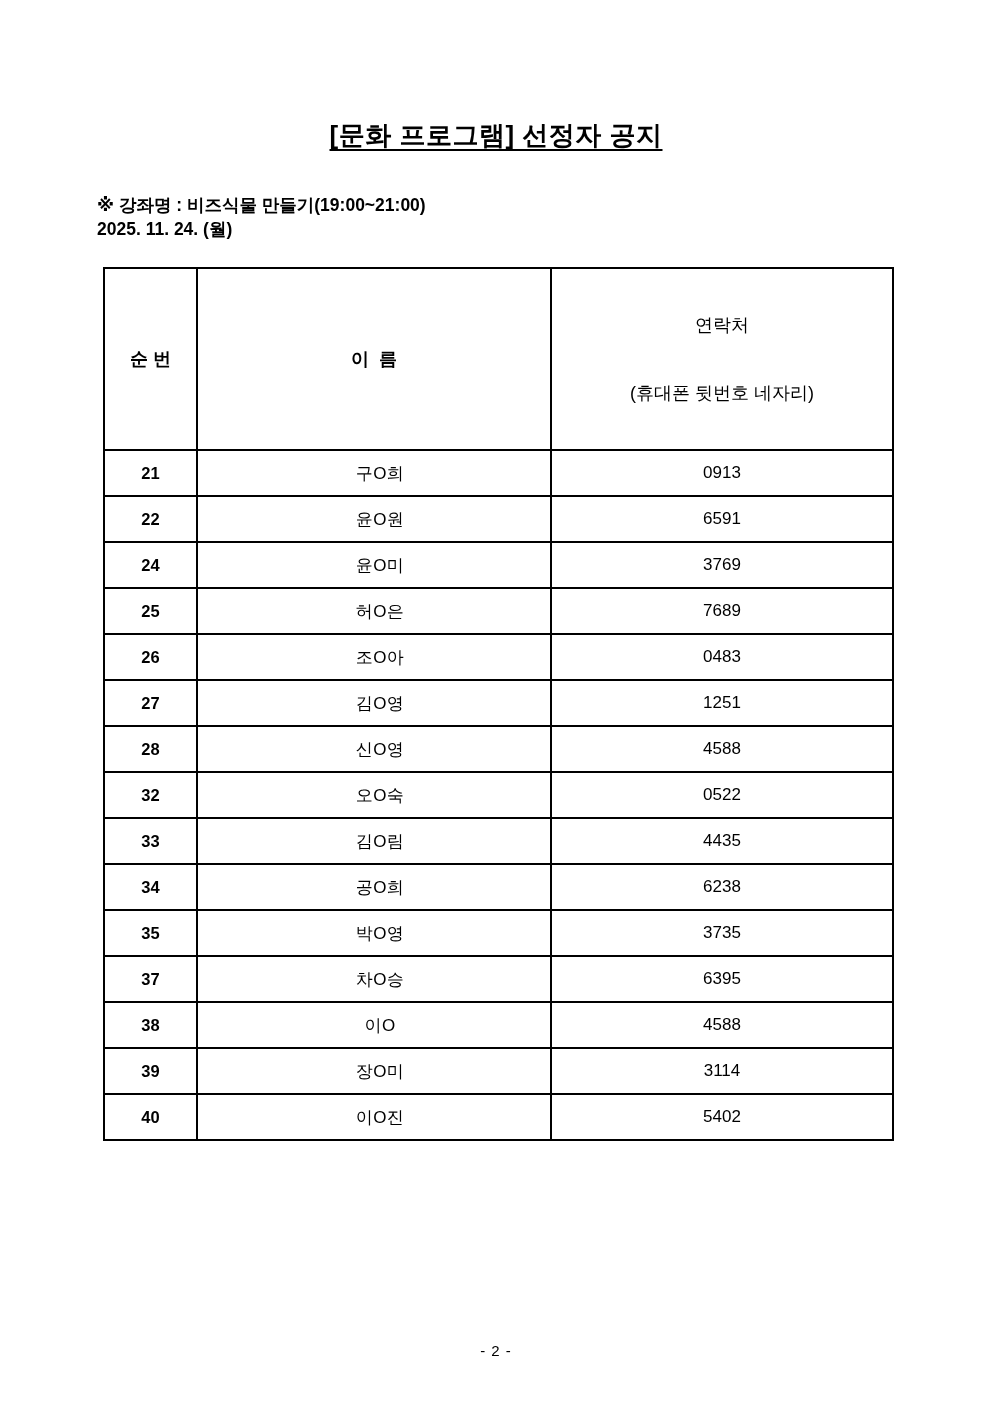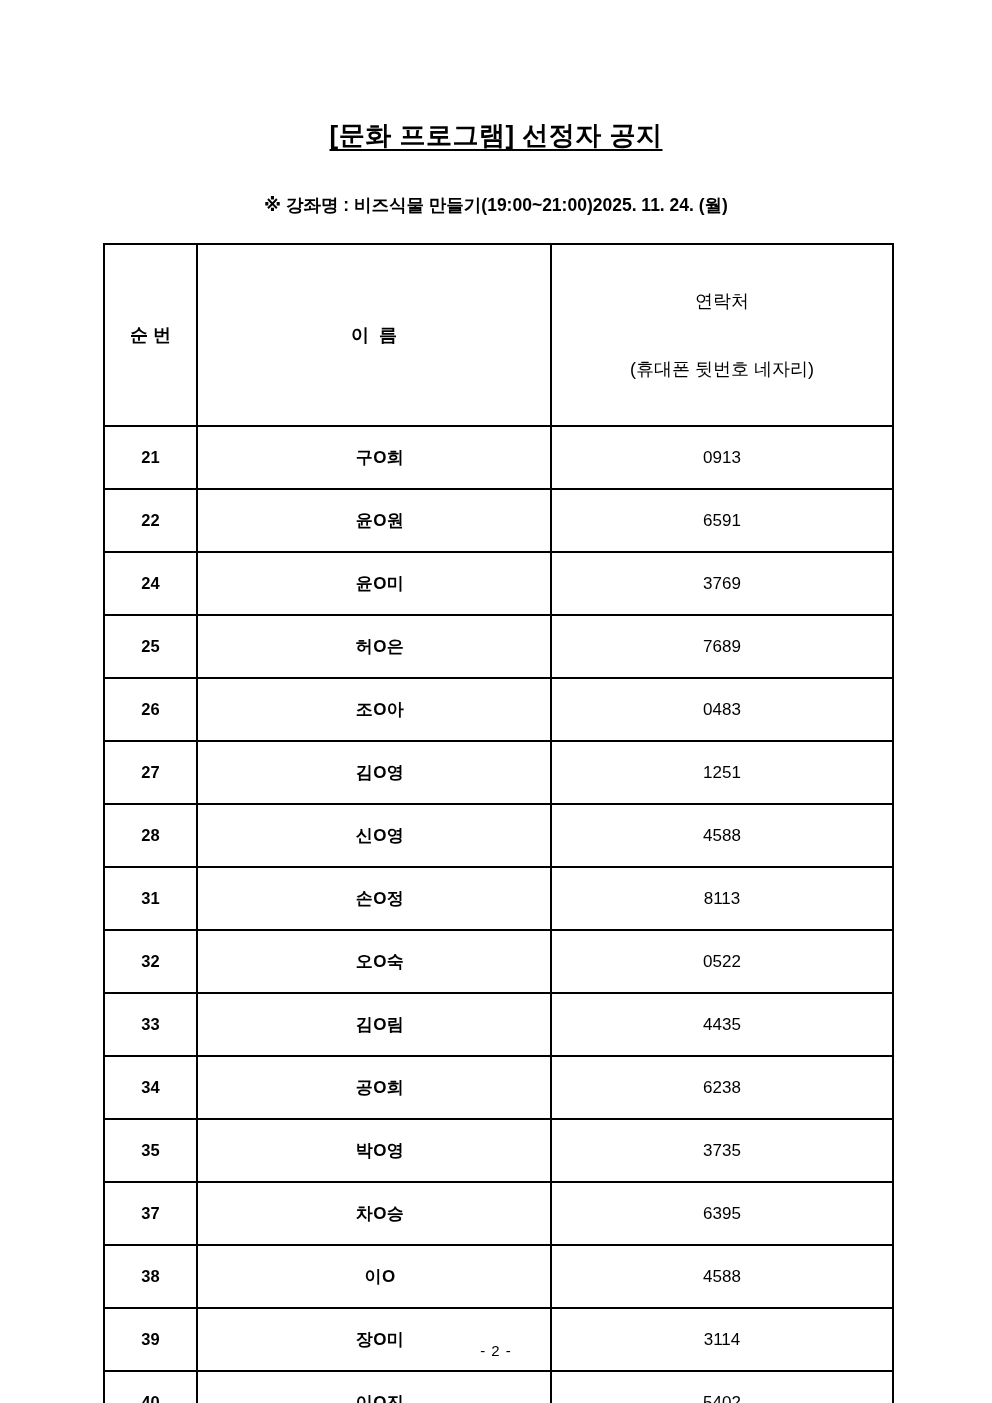--- a/index.html
+++ b/index.html
@@ -24,24 +24,25 @@
     letter-spacing: 0.5px;
   }
   .doc-title .underlined {
     text-decoration: underline;
     text-decoration-thickness: 2px;
     text-underline-offset: 5px;
   }
   .meta-row {
     margin: 40px 97px 0 97px;
     display: flex;
-    justify-content: center;
+    justify-content: flex-start;
     align-items: baseline;
     font-size: 17.5px;
     font-weight: bold;
+    flex-direction: column;
   }
   table.roster {
     margin: 26px 0 0 103px;
     border-collapse: collapse;
     table-layout: fixed;
     width: 789px;
   }
   table.roster th, table.roster td {
     border: 2px solid #000000;
     text-align: center;
@@ -57,25 +58,25 @@
     font-weight: bold;
     white-space: pre;
     line-height: 1.25;
   }
   table.roster thead th .sub {
     display: block;
     font-size: 18px;
     font-weight: normal;
   }
   table.roster tbody td {
-    height: 63px;
+    height: 46px;
     font-size: 17px;
   }
   table.roster tbody td.cell-no { font-weight: bold; font-size: 16.5px; }
-  table.roster tbody td.cell-name { font-weight: bold; letter-spacing: 0.5px; padding-left: 12px; }
+  table.roster tbody td.cell-name { font-weight: normal; letter-spacing: 0.5px; padding-left: 12px; }
   table.roster tbody td.cell-phone { font-weight: normal; }
   .page-footer {
     position: absolute;
     left: 0;
     right: 0;
     top: 1330px;
     text-align: center;
     font-size: 15px;
     letter-spacing: 1px;
   }
@@ -140,25 +141,20 @@
     <td class="cell-no">27</td>
     <td class="cell-name">김O영</td>
     <td class="cell-phone">1251</td>
   </tr>
         <tr>
     <td class="cell-no">28</td>
     <td class="cell-name">신O영</td>
     <td class="cell-phone">4588</td>
   </tr>
         <tr>
-    <td class="cell-no">31</td>
-    <td class="cell-name">손O정</td>
-    <td class="cell-phone">8113</td>
-  </tr>
-        <tr>
     <td class="cell-no">32</td>
     <td class="cell-name">오O숙</td>
     <td class="cell-phone">0522</td>
   </tr>
         <tr>
     <td class="cell-no">33</td>
     <td class="cell-name">김O림</td>
     <td class="cell-phone">4435</td>
   </tr>
         <tr>

